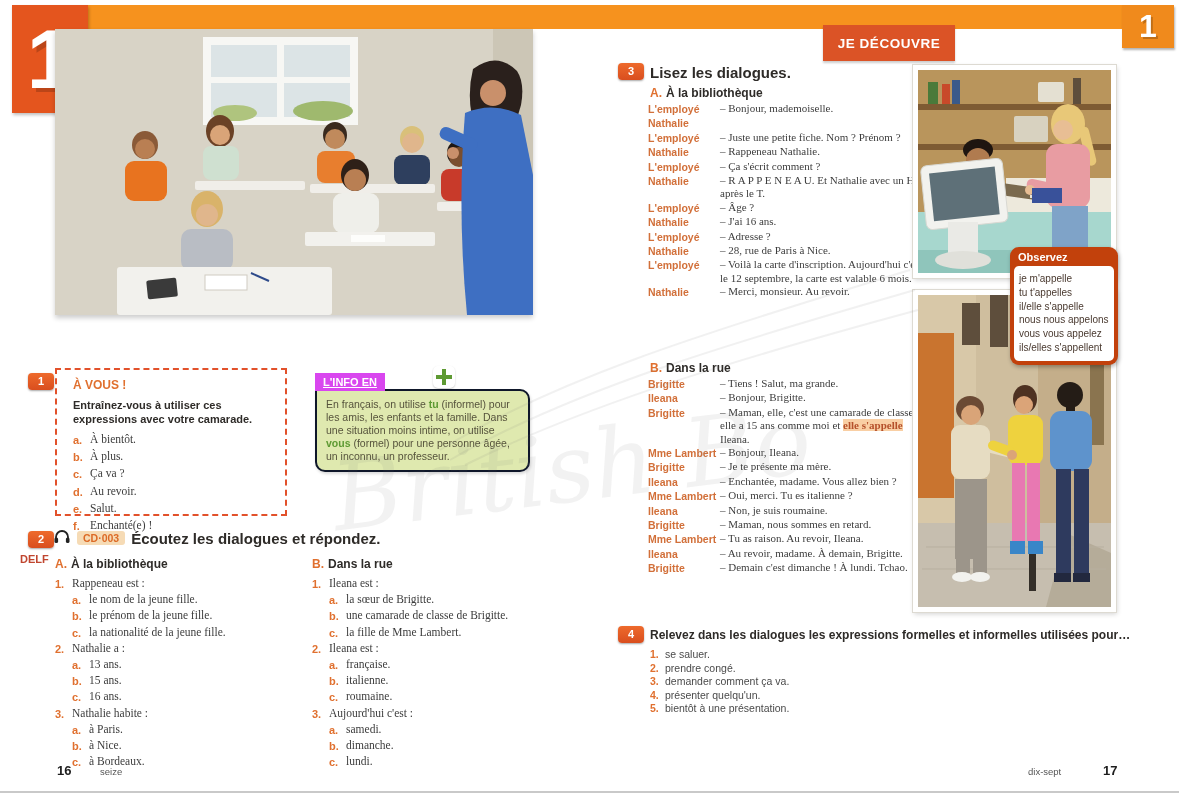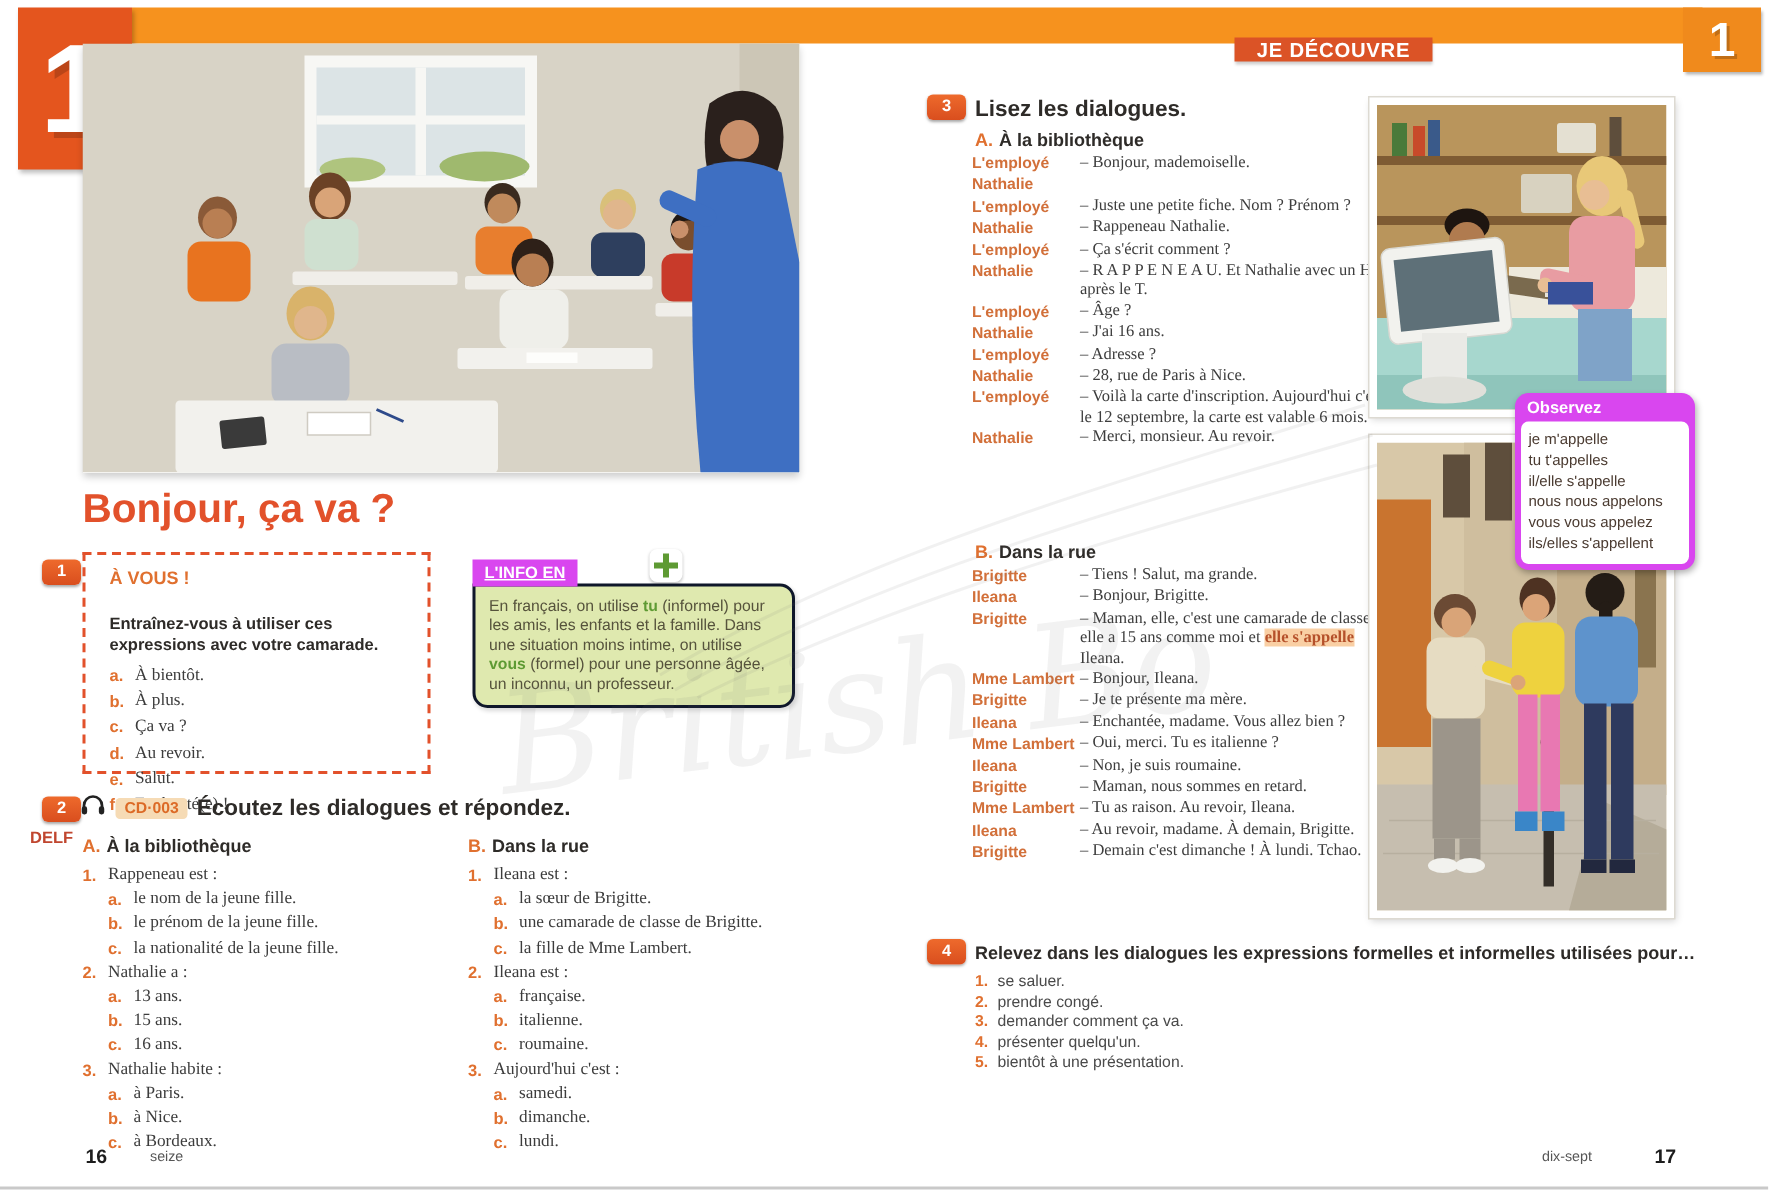--- a/index.html
+++ b/index.html
@@ -6,21 +6,21 @@
   .page{position:relative;width:1179px;height:800px;background:#fff;overflow:hidden;
         font-family:"Liberation Sans",sans-serif;color:#3c3c3c;}
   .abs{position:absolute;}
 
   
   .topbar{left:88px;top:5px;width:1047px;height:24px;background:#F6921E;}
   .unit-badge-left{left:12px;top:5px;width:76px;height:108px;background:#E4551E;
      box-shadow:1px 2px 3px rgba(0,0,0,.25);display:flex;align-items:center;justify-content:center;}
   .unit-badge-left span{color:#fff;font-weight:bold;font-size:84px;line-height:84px;
      text-shadow:4px 4px 0 rgba(0,0,0,.18);}
-  .section-tab{left:823px;top:25px;width:132px;height:16px;background:#DB5326;
+  .section-tab{left:823px;top:25px;width:132px;height:36px;background:#DB5326;
      display:flex;align-items:center;justify-content:center;box-shadow:0 2px 2px rgba(0,0,0,.2);}
   .section-tab span{color:#fff;font-weight:bold;font-size:13.5px;letter-spacing:.5px;}
   .unit-badge-right{left:1122px;top:5px;width:52px;height:43px;background:#F08A1C;
      display:flex;align-items:center;justify-content:center;box-shadow:1px 2px 2px rgba(0,0,0,.3);}
   .unit-badge-right span{color:#fff;font-weight:bold;font-size:32px;text-shadow:2px 2px 0 rgba(0,0,0,.2);}
 
   
   .photo-cr{left:55px;top:29px;width:478px;height:286px;box-shadow:0 3px 5px rgba(0,0,0,.2);}
   .photo-frame{background:#fff;padding:5px;box-shadow:0 0 0 1px #DDDAD2,1px 2px 5px rgba(0,0,0,.18);}
   .photo-lib{left:913px;top:65px;width:193px;}
@@ -28,21 +28,21 @@
   .photo-frame svg{display:block;}
 
   
   .page-title{left:55px;top:324px;font-size:27px;font-weight:bold;color:#E2512B;}
   .ex-badge{width:26px;height:17px;background:linear-gradient(#EE6A2C,#D94E1E);border-radius:4px;
      color:#fff;font-weight:bold;font-size:11px;text-align:center;line-height:17px;
      box-shadow:0 1px 2px rgba(0,0,0,.35);}
   .delf{left:20px;top:553px;color:#C0462F;font-weight:bold;font-size:11px;}
   .ex1-box{left:55px;top:368px;width:232px;height:148px;border:2px dashed #E2512B;
      padding:8px 8px 8px 16px;box-sizing:border-box;}
-  .ex1-head{color:#E0702F;font-weight:bold;font-size:12px;margin-bottom:17px;}
+  .ex1-head{color:#E0702F;font-weight:bold;font-size:12px;margin-bottom:6px;}
   .ex1-intro{font-weight:bold;font-size:11px;color:#2E2B28;line-height:14px;margin-bottom:5px;width:205px;}
   .li-row{display:flex;line-height:16.2px;}
   .li-row .m{flex:0 0 17px;color:#E0702F;font-weight:bold;font-size:11px;padding-top:1px;}
   .li-row .t{font-family:"Liberation Serif",serif;font-size:11.5px;color:#3c3c3c;}
 
   .infobox{left:315px;top:372px;width:215px;}
   .info-tab{display:inline-block;background:#d946ef;color:#fff;font-weight:bold;font-size:11px;
      padding:3px 8px 3px 8px;position:relative;z-index:2;text-decoration:underline;}
   .info-plus{position:absolute;left:118px;top:-6px;width:22px;height:22px;background:#fff;border-radius:5px;
      z-index:3;box-shadow:0 1px 2px rgba(0,0,0,.2);}
@@ -69,21 +69,21 @@
   .footer-word{font-size:9.5px;color:#555;}
 
   
   .dlg-head{font-weight:bold;font-size:12px;color:#2E2B28;}
   .dlg-head .letter{color:#E0702F;margin-right:4px;}
   .dlg-row{display:flex;line-height:13.4px;}
   .dlg-speaker{flex:0 0 72px;color:#D2703A;font-weight:bold;font-size:10.5px;padding-top:1px;}
   .dlg-text{width:208px;font-family:"Liberation Serif",serif;font-size:11px;color:#3D3D3D;}
   .hl{background:#F9CFA4;font-weight:bold;color:#B5502A;}
 
-  .observez{left:1010px;top:262px;width:120px;background:#d946ef;border-radius:9px;
+  .observez{left:1010px;top:247px;width:108px;background:#c2410c;border-radius:9px;
      padding:3px 4px 4px 4px;box-sizing:border-box;box-shadow:1px 2px 4px rgba(0,0,0,.3);z-index:5;}
   .obs-tab{color:#fff;font-weight:bold;font-size:11px;padding:1px 4px 3px 4px;}
   .obs-panel{background:#fff;border-radius:5px;padding:6px 5px;}
   .obs-line{font-size:10px;line-height:13.8px;color:#4A3A30;white-space:nowrap;}
 
   .ex4-title{font-weight:bold;font-size:12px;color:#2E2B28;}
   .ex4-row{display:flex;line-height:13.6px;}
   .ex4-row .m{flex:0 0 15px;color:#E0702F;font-weight:bold;font-size:10.5px;}
   .ex4-row .t{font-size:10.5px;color:#4a4a4a;}
 
@@ -152,21 +152,20 @@
       <line x1="196" y1="244" x2="214" y2="252" stroke="#2E4A8A" stroke-width="2"></line>
 
       <path d="M418 40 q24 -18 44 2 q8 12 4 34 l-10 34 -34 -4 q-12 -34 -4 -66z" fill="#2A201C"></path>
       <circle cx="438" cy="64" r="13" fill="#C9906B"></circle>
       <path d="M410 84 q28 -12 56 2 l12 60 0 140 -66 0 q-10 -104 -2 -202z" fill="#3E6FC2"></path>
       <rect x="388" y="96" width="40" height="13" rx="6" fill="#3E6FC2" transform="rotate(24 388 96)"></rect>
       <circle cx="398" cy="124" r="6" fill="#C9906B"></circle>
     </svg>
   </div>
 
-  <div class="abs page-title">Bonjour, ça va ?</div>
 
   <div class="abs ex-badge" style="left:28px;top:373px;">
     <span>1</span>
   </div>
   <div class="abs ex1-box">
     <div class="ex1-head">À VOUS !</div>
     <div class="ex1-intro">Entraînez-vous à utiliser ces expressions avec votre camarade.</div>
     <div id="ex1-items">
         <div class="li-row">
           <span class="m">a.</span>

